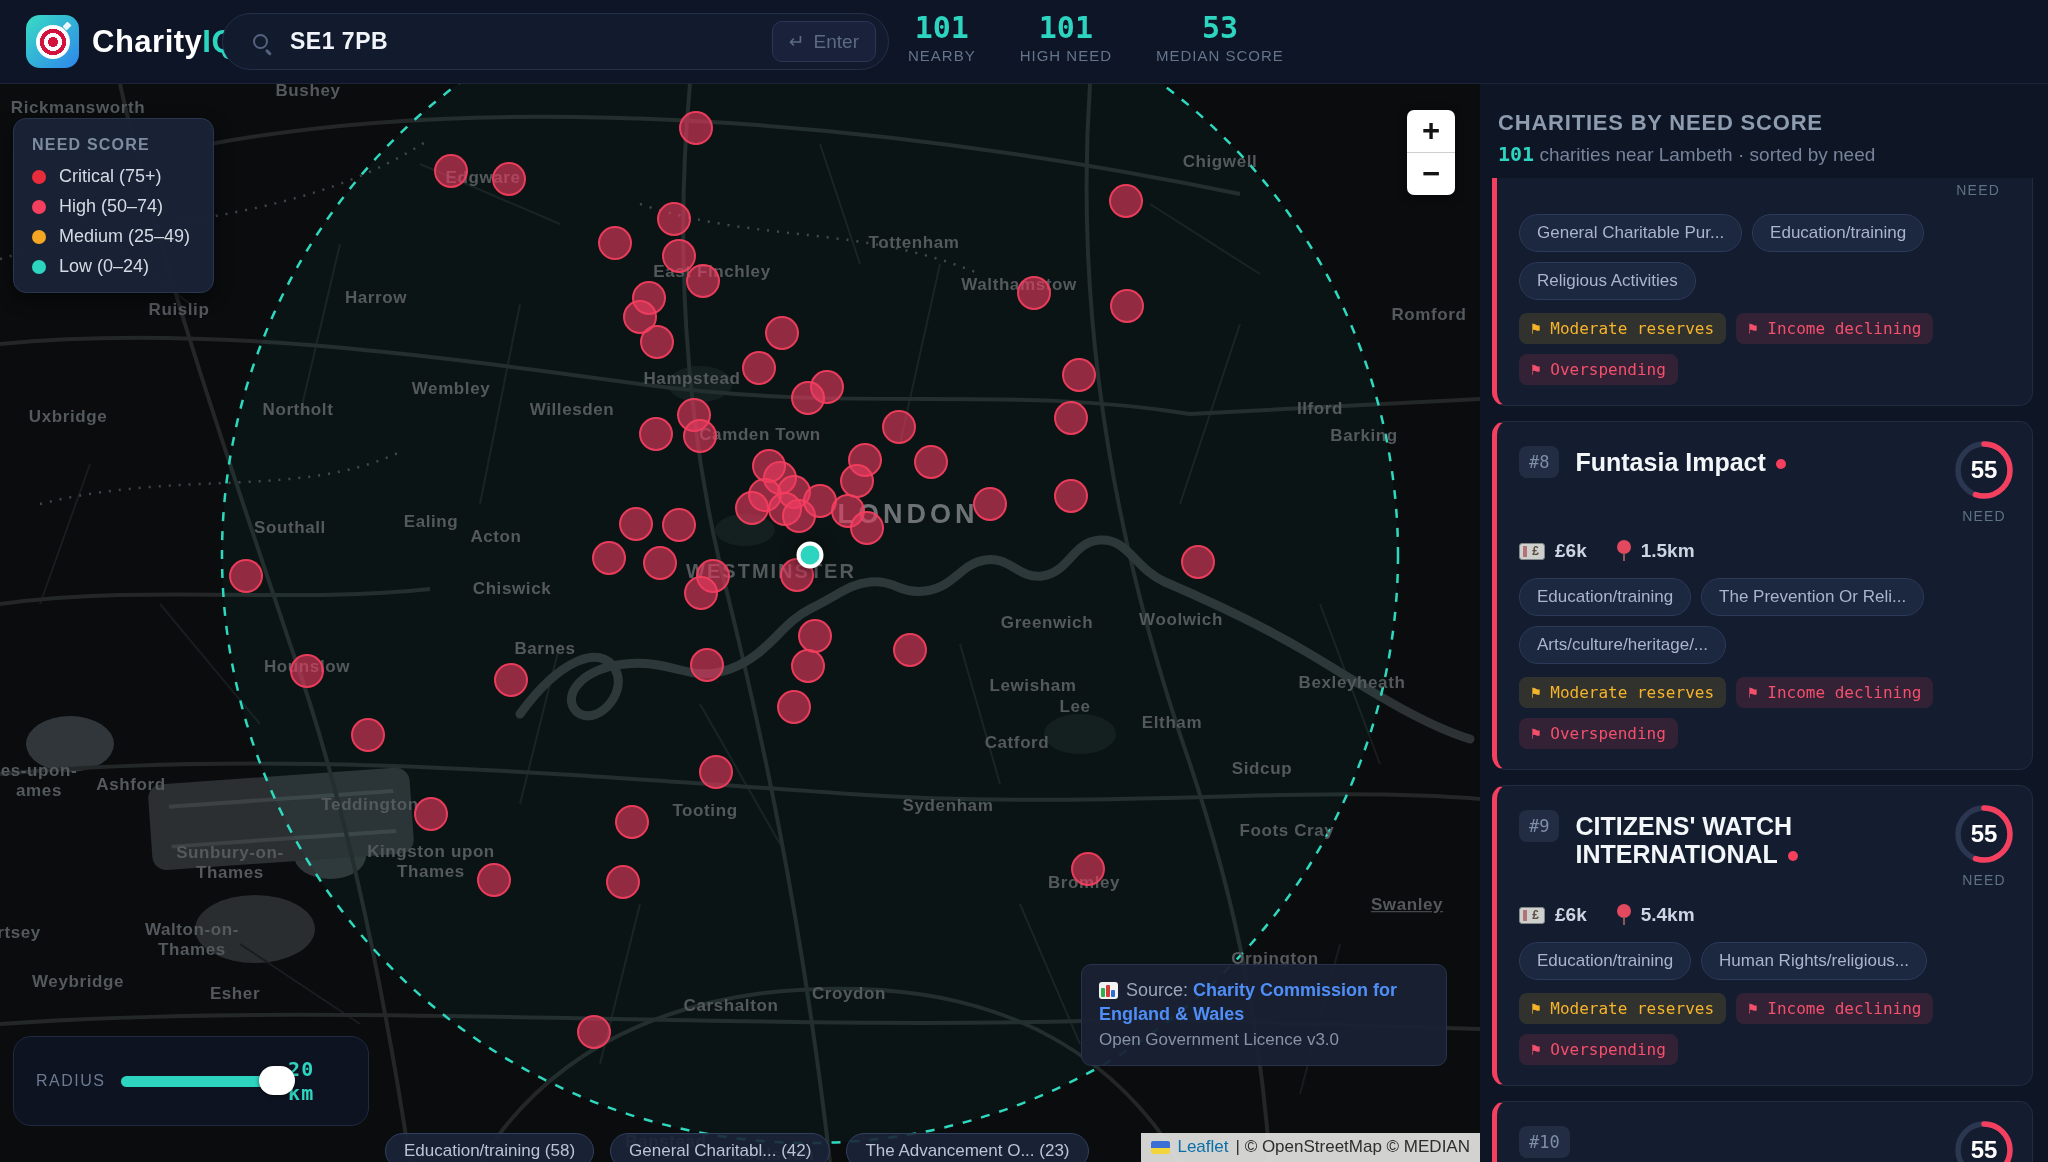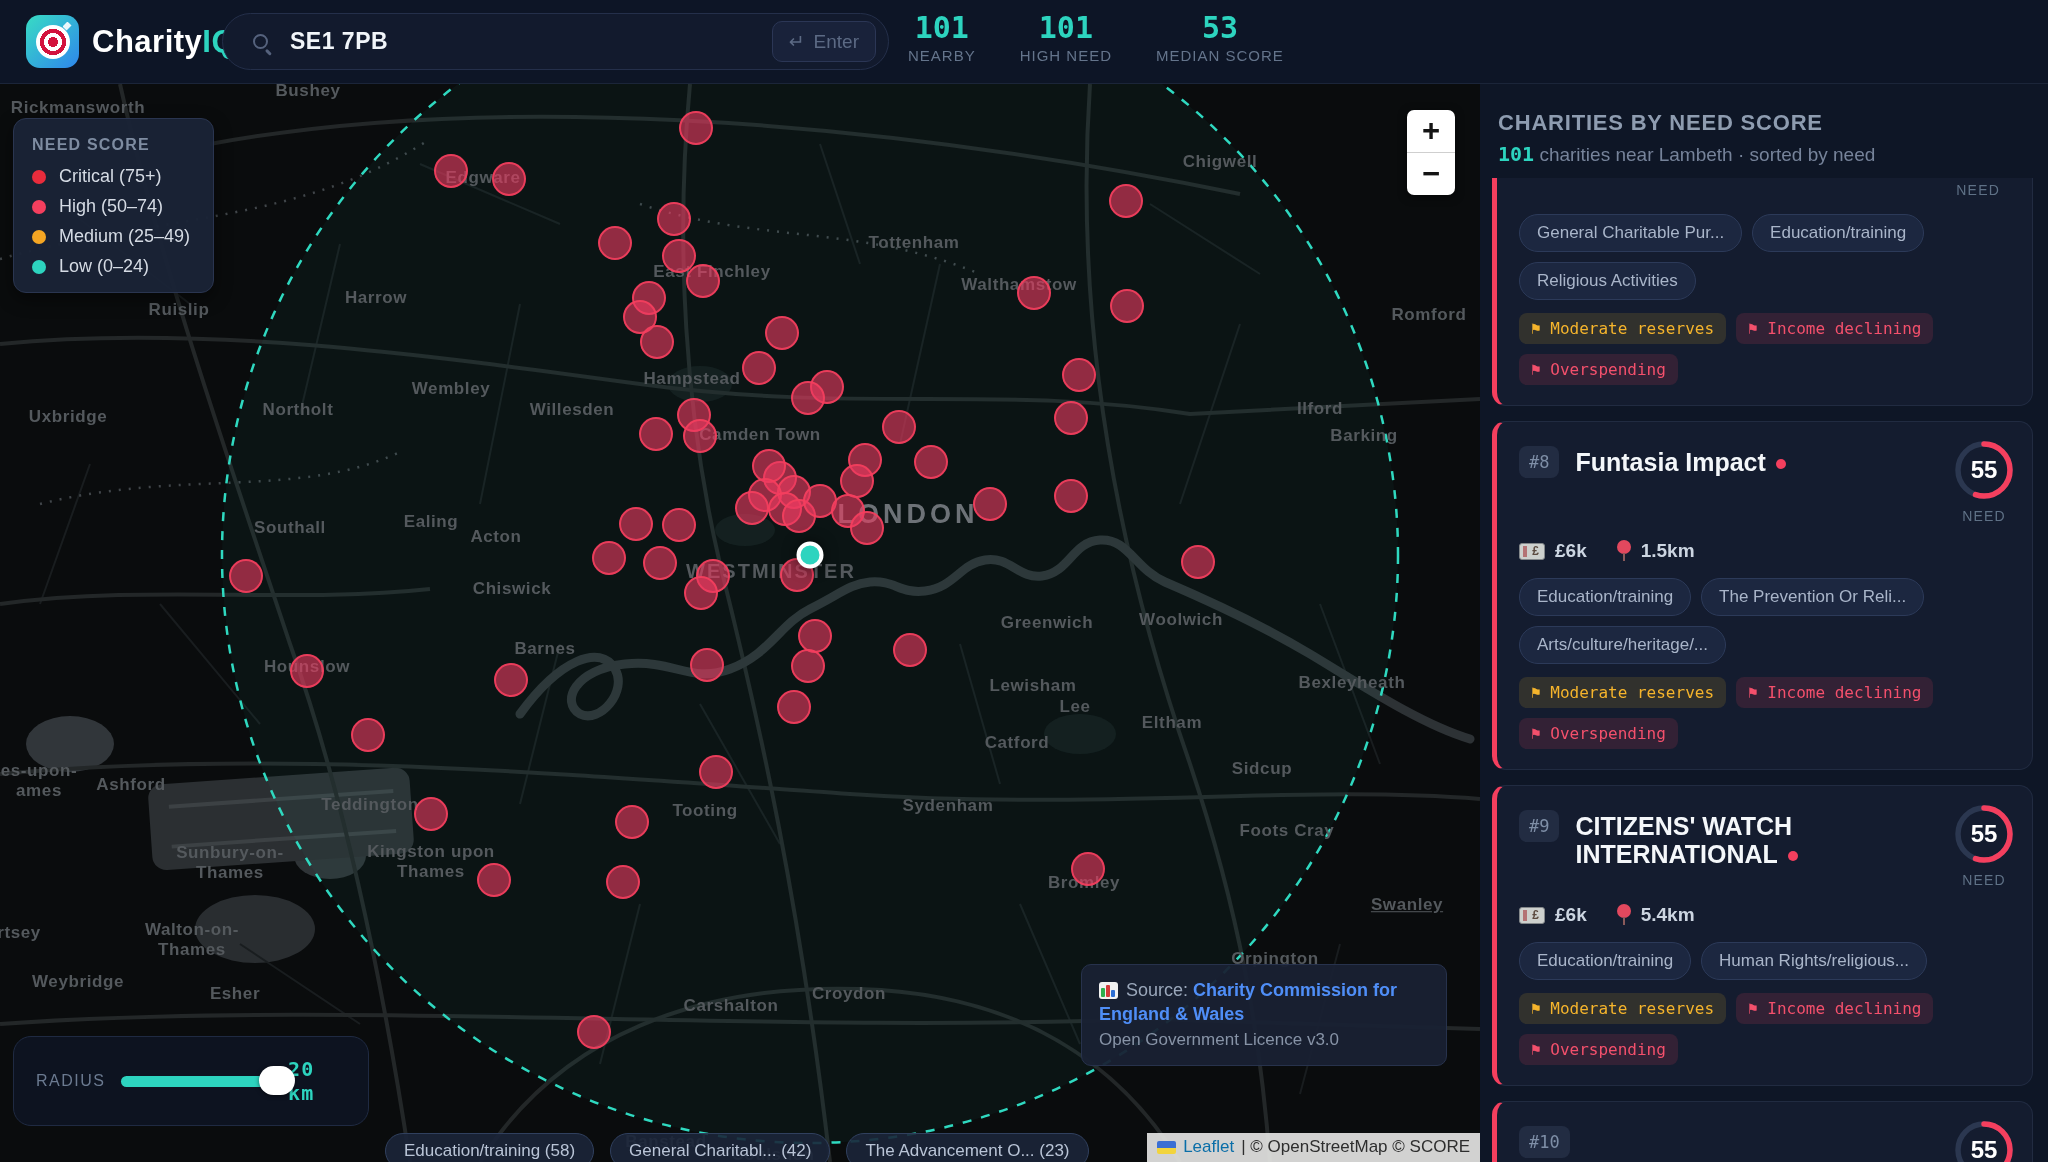--- a/index.html
+++ b/index.html
@@ -385,21 +385,21 @@
 
   <div class="source">
     <span class="ic-chart"><i></i><i></i><i></i></span><span>Source:</span>
     <span class="src-link">Charity Commission for England &amp; Wales</span>
     <div class="src-license">Open Government Licence v3.0</div>
   </div>
 
   <div class="attrib">
     <span class="ua-flag"></span>
     <span class="leaflet">Leaflet</span>
-    <span>| © OpenStreetMap © SCORE</span>
+    <span>| © OpenStreetMap © MEDIAN</span>
   </div>
 </div>
 
 <div class="sidebar">
   <div class="sb-title">CHARITIES BY NEED SCORE</div>
   <div class="sb-sub">
     <span class="count">101</span>
     <span>charities near Lambeth · sorted by need</span>
   </div>
   <div class="card-list" id="card-list">

